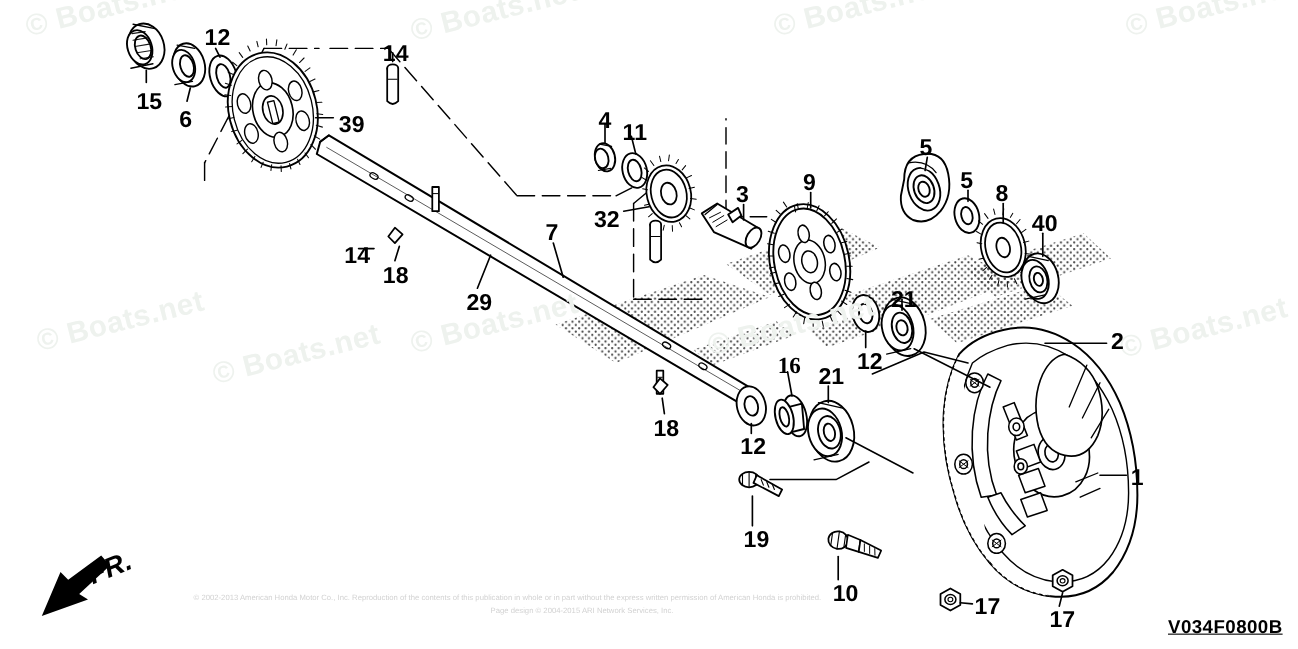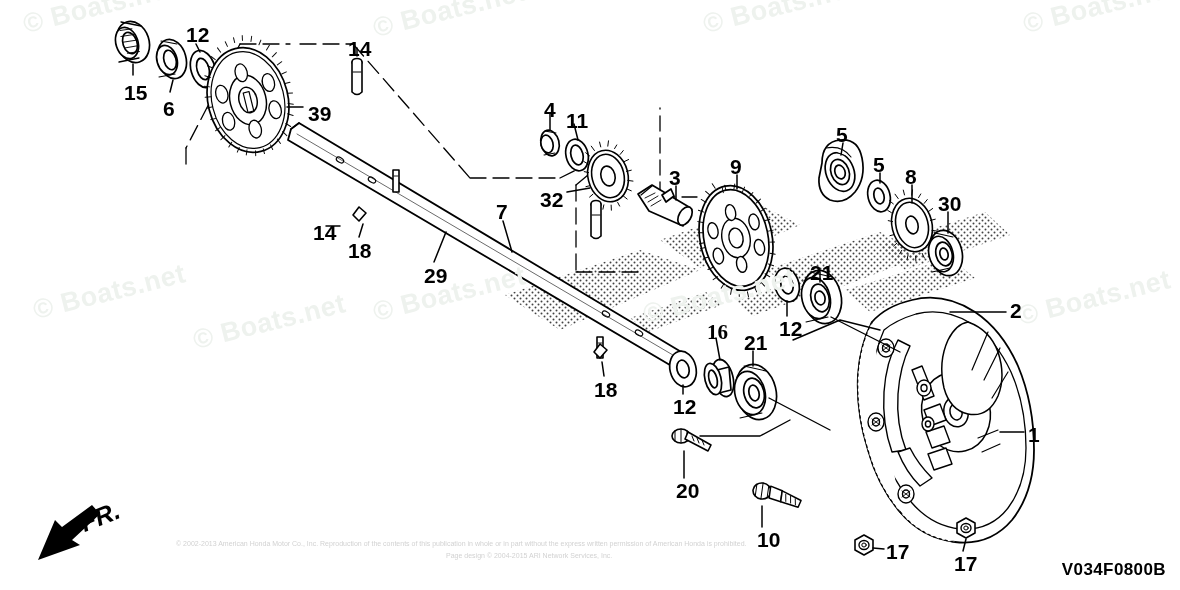--- a/index.html
+++ b/index.html
@@ -8,21 +8,21 @@
   #stage{position:relative;width:1180px;height:590px;background:#fff;}
   #art{position:absolute;left:0;top:0;width:1180px;height:590px;}
   .wm{position:absolute;color:#eef2ee;font-size:27px;font-weight:700;
       font-family:"Liberation Sans",sans-serif;white-space:nowrap;
       transform:rotate(-14deg);transform-origin:left top;
       letter-spacing:.5px;pointer-events:none;user-select:none;}
   .callout{position:absolute;font-family:"Liberation Sans",sans-serif;
            font-size:21px;font-weight:700;color:#000;line-height:1;
            white-space:nowrap;}
   .diagcode{position:absolute;right:14px;bottom:10px;font-size:17px;
-            font-weight:700;letter-spacing:.4px;color:#000;}
+            font-weight:700;letter-spacing:.4px;color:#000;text-decoration:underline;}
   .fineprint{position:absolute;color:#d2d2d2;font-size:7px;
              font-family:"Liberation Sans",sans-serif;white-space:nowrap;}
   .frlabel{position:absolute;left:76px;top:511px;font-size:25px;
            font-weight:700;font-style:italic;color:#000;
            transform:rotate(-22deg);transform-origin:left top;}
 </style>
 </head>
 <body>
 
 <div id="stage">
@@ -431,32 +431,32 @@
   <div class="callout" style="left:348px;top:38px;">14</div>
   <div class="callout" style="left:544px;top:99px;">4</div>
   <div class="callout" style="left:566px;top:110px;">11</div>
   <div class="callout" style="left:540px;top:189px;">32</div>
   <div class="callout" style="left:313px;top:222px;">14</div>
   <div class="callout" style="left:669px;top:167px;">3</div>
   <div class="callout" style="left:730px;top:156px;">9</div>
   <div class="callout" style="left:836px;top:124px;">5</div>
   <div class="callout" style="left:873px;top:154px;">5</div>
   <div class="callout" style="left:905px;top:166px;">8</div>
-  <div class="callout" style="left:938px;top:193px;">30</div>
+  <div class="callout" style="left:938px;top:193px;">40</div>
   <div class="callout" style="left:810px;top:262px;">21</div>
   <div class="callout" style="left:779px;top:318px;">12</div>
   <div class="callout" style="left:1010px;top:300px;">2</div>
   <div class="callout" style="left:496px;top:201px;">7</div>
   <div class="callout" style="left:424px;top:265px;">29</div>
   <div class="callout" style="left:348px;top:240px;">18</div>
   <div class="callout" style="left:594px;top:379px;">18</div>
   <div class="callout" style="left:707px;top:322px;font-family:Liberation Serif, serif;">16</div>
   <div class="callout" style="left:744px;top:332px;">21</div>
   <div class="callout" style="left:673px;top:396px;">12</div>
-  <div class="callout" style="left:676px;top:480px;">20</div>
+  <div class="callout" style="left:676px;top:480px;">19</div>
   <div class="callout" style="left:757px;top:529px;">10</div>
   <div class="callout" style="left:1028px;top:424px;">1</div>
   <div class="callout" style="left:886px;top:541px;">17</div>
   <div class="callout" style="left:954px;top:553px;">17</div>
 
   <div class="frlabel">FR.</div>
 
   <div class="fineprint" style="left:176px;top:540px;">© 2002-2013 American Honda Motor Co., Inc. Reproduction of the contents of this publication in whole or in part without the express written permission of American Honda is prohibited.</div>
   <div class="fineprint" style="left:446px;top:552px;">Page design © 2004-2015 ARI Network Services, Inc.</div>
 

